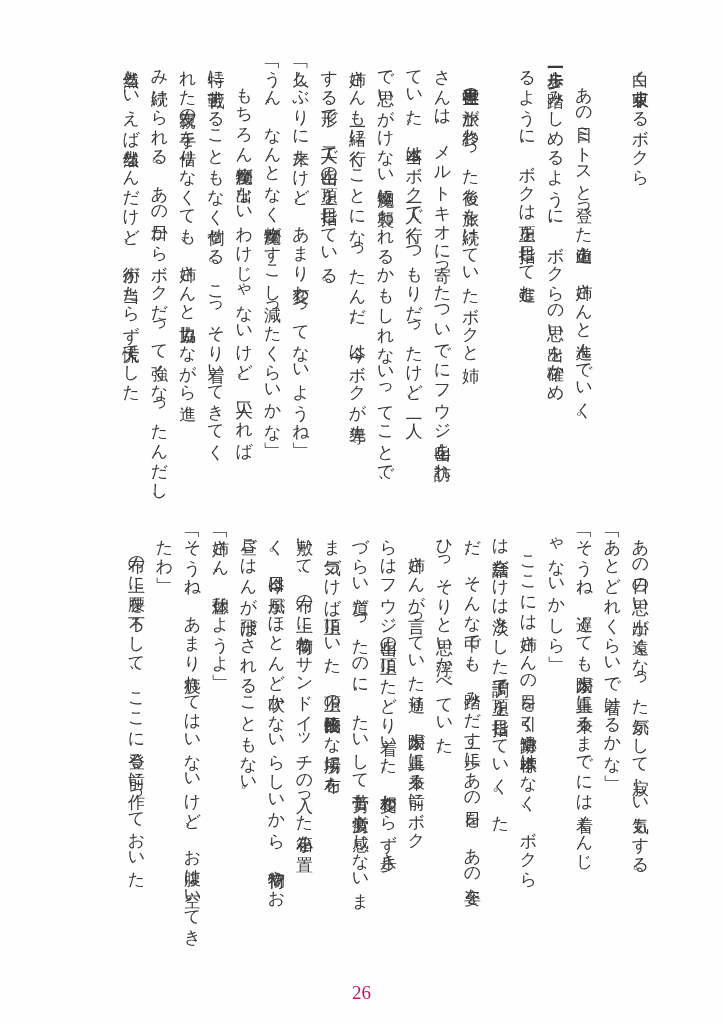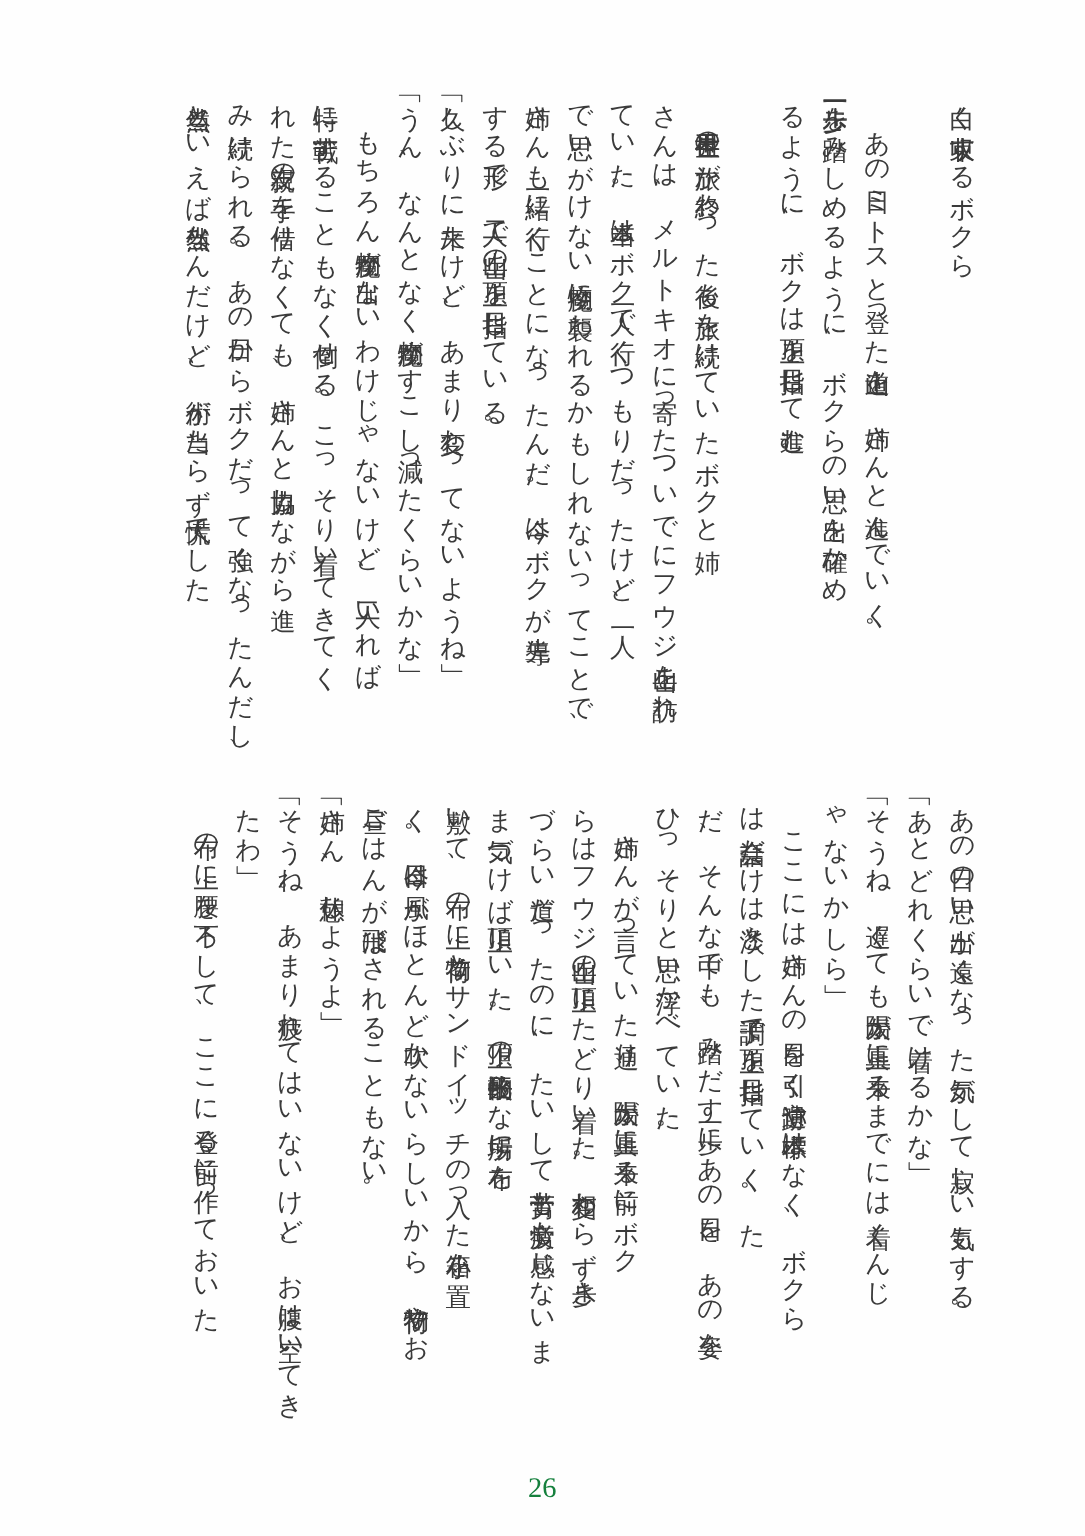--- a/index.html
+++ b/index.html
@@ -10,21 +10,21 @@
     writing-mode: vertical-rl;
     font-family: "DejaVu Serif", "Liberation Serif", serif;
     font-size:17px;
     line-height:1;
     letter-spacing:0.3px;
     color:#3a3a3a;
     white-space:nowrap;
   }
   .pagenum {
     position:absolute; left:0; width:723px; top:982px; text-align:center;
-    font-family:"Liberation Serif","DejaVu Serif",serif; font-size:19px; color:#15803d;
+    font-family:"Liberation Serif","DejaVu Serif",serif; font-size:19px; color:#be185d;
   }
 </style>
 </head>
 <body>
 
 <div class="page">
   <div id="top-block">
       <div class="col" style="top: 58px; left: 632px;">白く収束するボクら</div>
       <div class="col" style="top: 58px; left: 603.7px;"></div>
       <div class="col" style="top: 58px; left: 575.4px;">　あの日ミトスと登った山道を、姉さんと進んでいく。</div>

